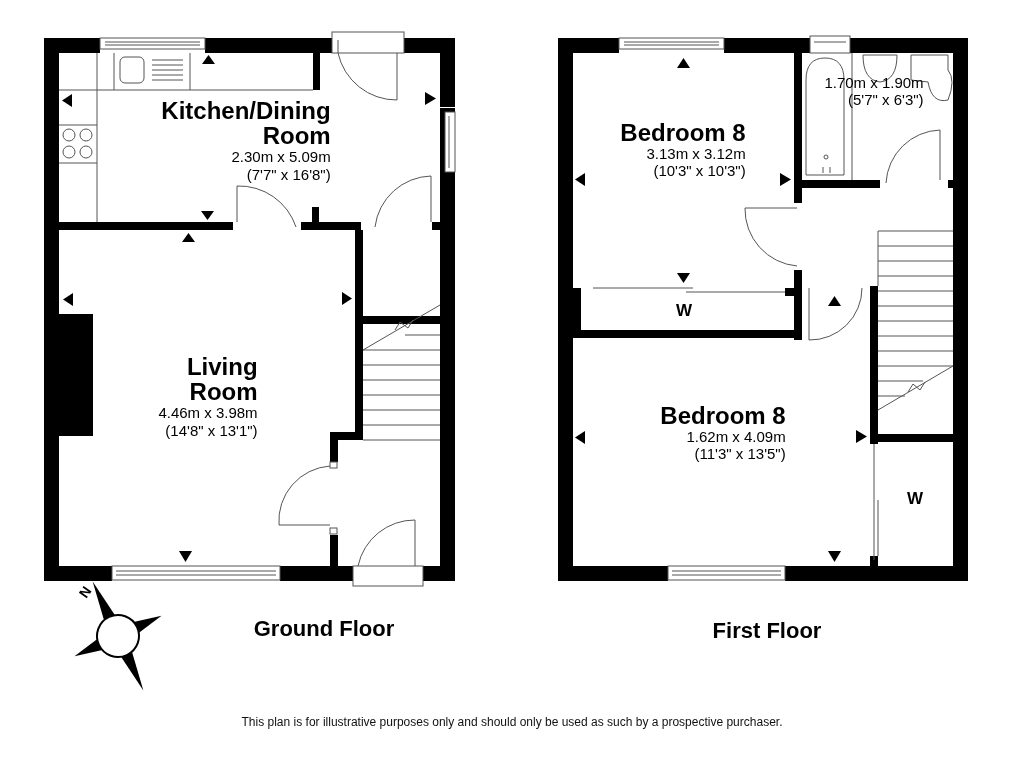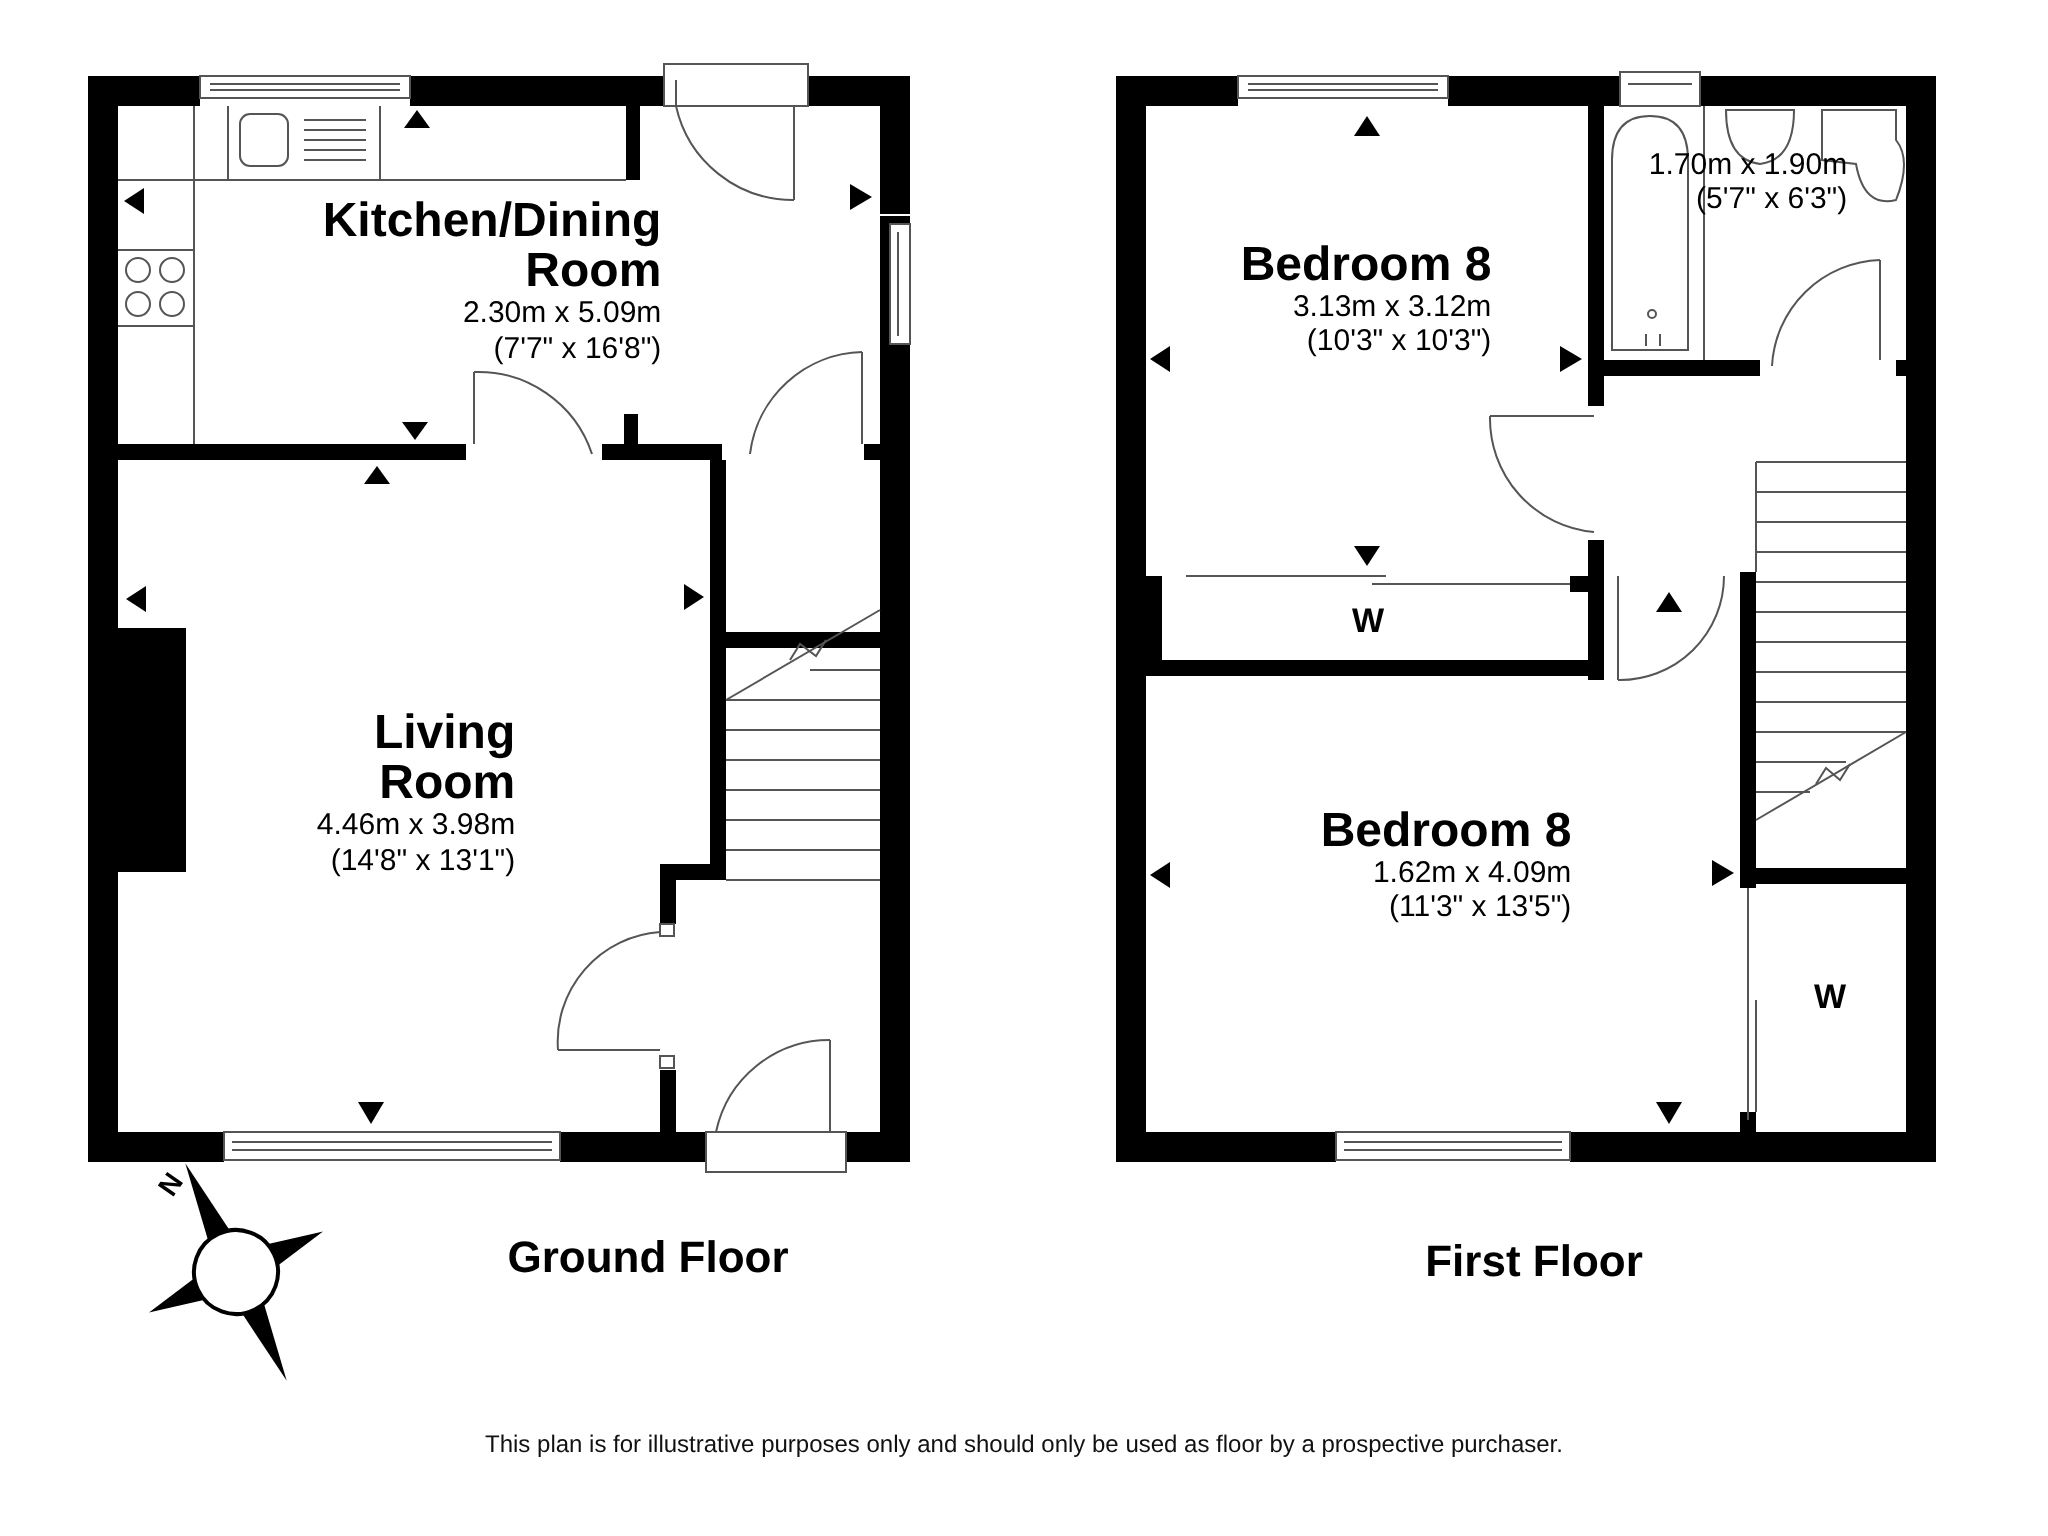--- a/index.html
+++ b/index.html
@@ -253,14 +253,14 @@
 
 <div class="wlabel" style="left:684px;top:301px;">W</div>
 <div class="wlabel" style="left:915px;top:489px;">W</div>
 
 <div class="floor-title" style="left:324px;top:616px;">Ground Floor</div>
 <div class="floor-title" style="left:767px;top:618px;">First Floor</div>
 
 <div class="compass-n">N</div>
 
 <div class="disclaimer">
-  <div>This plan is for illustrative purposes only and should only be used as floor by a prospective purchaser.</div>
+  <div>This plan is for illustrative purposes only and should only be used as such by a prospective purchaser.</div>
 </div>
 
 </body></html>

